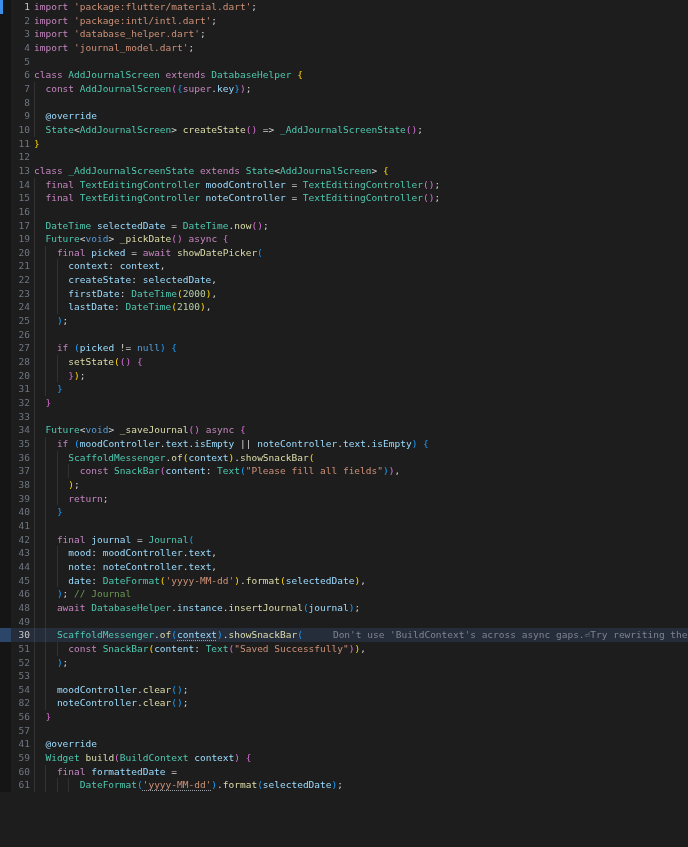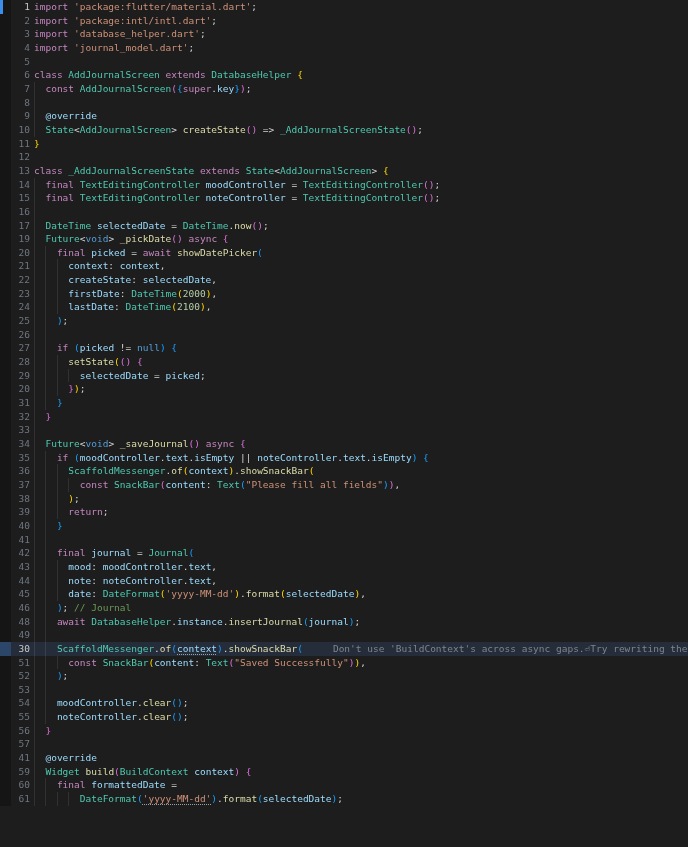--- a/index.html
+++ b/index.html
@@ -159,25 +159,20 @@
         <div class="num">27</div>
         <div class="code"><span class="guide"></span><span class="guide"></span><span style="color: rgb(197, 134, 192);">if </span><span style="color: rgb(23, 159, 255);">(</span><span style="color: rgb(156, 220, 254);">picked</span><span style="color: rgb(212, 212, 212);"> != </span><span style="color: rgb(86, 156, 214);">null</span><span style="color: rgb(23, 159, 255);">)</span><span style="color: rgb(212, 212, 212);"> </span><span style="color: rgb(23, 159, 255);">{</span></div>
       </div>
       <div class="line">
         <div class="glyph"></div>
         <div class="num">28</div>
         <div class="code"><span class="guide"></span><span class="guide"></span><span class="guide"></span><span style="color: rgb(220, 220, 170);">setState</span><span style="color: rgb(255, 215, 0);">(</span><span style="color: rgb(218, 112, 214);">()</span><span style="color: rgb(212, 212, 212);"> </span><span style="color: rgb(218, 112, 214);">{</span></div>
       </div>
       <div class="line">
         <div class="glyph"></div>
-        <div class="num">29</div>
-        <div class="code"><span class="guide"></span><span class="guide"></span><span class="guide"></span><span class="guide"></span><span style="color: rgb(156, 220, 254);">selectedDate</span><span style="color: rgb(212, 212, 212);"> = </span><span style="color: rgb(156, 220, 254);">picked</span><span style="color: rgb(212, 212, 212);">;</span></div>
-      </div>
-      <div class="line">
-        <div class="glyph"></div>
         <div class="num">20</div>
         <div class="code"><span class="guide"></span><span class="guide"></span><span class="guide"></span><span style="color: rgb(218, 112, 214);">}</span><span style="color: rgb(255, 215, 0);">)</span><span style="color: rgb(212, 212, 212);">;</span></div>
       </div>
       <div class="line">
         <div class="glyph"></div>
         <div class="num">31</div>
         <div class="code"><span class="guide"></span><span class="guide"></span><span style="color: rgb(23, 159, 255);">}</span></div>
       </div>
       <div class="line">
         <div class="glyph"></div>
@@ -284,21 +279,21 @@
         <div class="num">53</div>
         <div class="code"><span class="guide"></span><span class="guide"></span></div>
       </div>
       <div class="line">
         <div class="glyph"></div>
         <div class="num">54</div>
         <div class="code"><span class="guide"></span><span class="guide"></span><span style="color: rgb(156, 220, 254);">moodController</span><span style="color: rgb(212, 212, 212);">.</span><span style="color: rgb(220, 220, 170);">clear</span><span style="color: rgb(23, 159, 255);">()</span><span style="color: rgb(212, 212, 212);">;</span></div>
       </div>
       <div class="line">
         <div class="glyph"></div>
-        <div class="num">55</div>
+        <div class="num">82</div>
         <div class="code"><span class="guide"></span><span class="guide"></span><span style="color: rgb(156, 220, 254);">noteController</span><span style="color: rgb(212, 212, 212);">.</span><span style="color: rgb(220, 220, 170);">clear</span><span style="color: rgb(23, 159, 255);">()</span><span style="color: rgb(212, 212, 212);">;</span></div>
       </div>
       <div class="line">
         <div class="glyph"></div>
         <div class="num">56</div>
         <div class="code"><span class="guide"></span><span style="color: rgb(218, 112, 214);">}</span></div>
       </div>
       <div class="line">
         <div class="glyph"></div>
         <div class="num">57</div>

